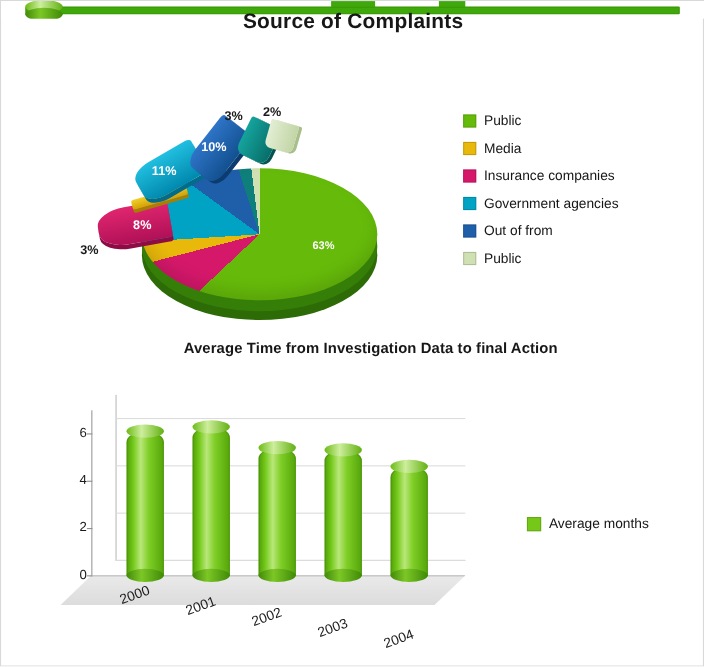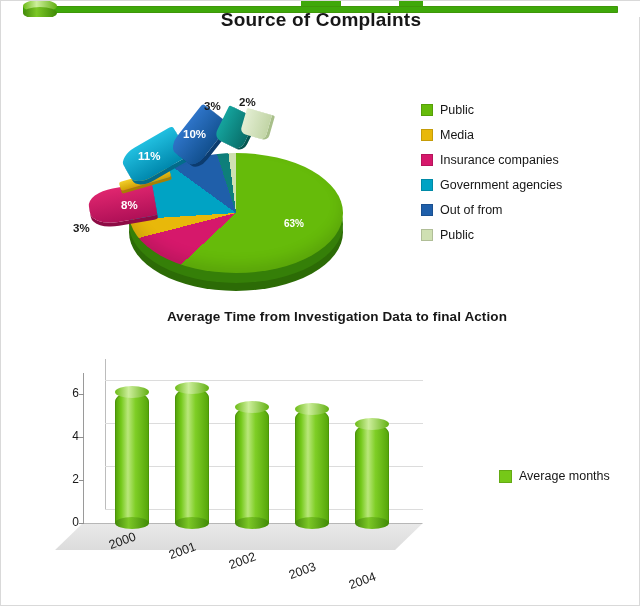--- a/index.html
+++ b/index.html
@@ -314,21 +314,21 @@
   .xlabel {
     position: absolute;
     font-size: 12.5px;
     color: #1a1a1a;
     transform: rotate(-20deg);
     transform-origin: left top;
     white-space: nowrap;
   }
   .bar-legend {
     position: absolute;
-    left: 470px;
+    left: 450px;
     top: 128px;
     display: flex;
     align-items: center;
     font-size: 12.5px;
     color: #161616;
   }
   .bar-legend .legend-swatch {
     width: 11px; height: 11px; margin-right: 7px;
     background: #76c818;
   }

